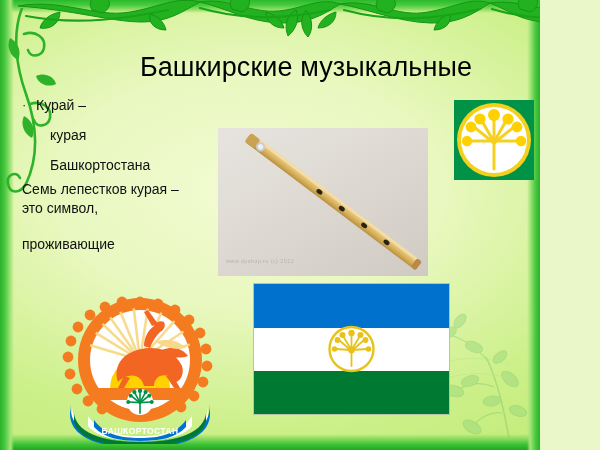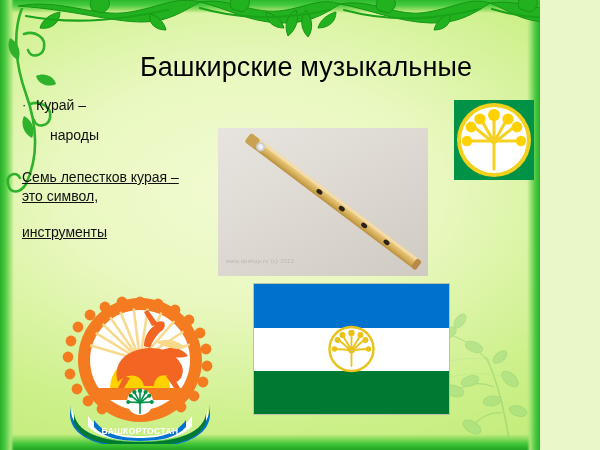--- a/index.html
+++ b/index.html
@@ -44,21 +44,21 @@
   }
   
   .body-text{position:absolute;left:22px;top:90px;width:205px;color:#111;}
   .bullet-row{display:flex;align-items:flex-start;}
   .bullet-dot{
     width:14px;flex:none;font-size:13px;line-height:30px;color:#222;text-align:left;
   }
   .ln{font-size:14px;line-height:30px;white-space:nowrap;}
   .ln.indent{margin-left:28px;}
   .ln.tight{line-height:19px;}
-  .para{margin-top:18px;text-decoration:underline;}
+  .para{margin-top:0;}
   
   .kurai-photo{
     position:absolute;left:218px;top:128px;width:210px;height:148px;
     background:linear-gradient(150deg,#e7e4df 0%,#dedad3 45%,#cfcbc3 100%);
     overflow:hidden;
   }
   .kurai-stick{
     position:absolute;left:-10px;top:4px;width:250px;height:140px;
   }
   .kurai-watermark{
@@ -152,26 +152,27 @@
 
   <div class="title">
     <div>Башкирские музыкальные</div>
   </div>
 
   <div class="body-text">
     <div class="bullet-row">
       <span class="bullet-dot">·</span>
       <span class="ln">Курай –</span>
     </div>
-    <div class="ln indent">народы</div>
+    <div class="ln indent">курая</div>
+    <div class="ln indent">Башкортостана</div>
 
     <div class="para">
       <div class="ln tight">Семь лепестков курая –</div>
       <div class="ln tight">это символ,</div>
-      <div class="ln" style="margin-top:11px">инструменты</div>
+      <div class="ln" style="margin-top:11px">проживающие</div>
     </div>
   </div>
 
   <div class="kurai-photo">
     <svg class="kurai-stick" viewBox="0 0 250 140">
       <defs>
         <linearGradient id="wood" x1="0" y1="0" x2="0" y2="1">
           <stop offset="0%" stop-color="#f0d28e"></stop>
           <stop offset="38%" stop-color="#e3c071"></stop>
           <stop offset="72%" stop-color="#cfa852"></stop>

